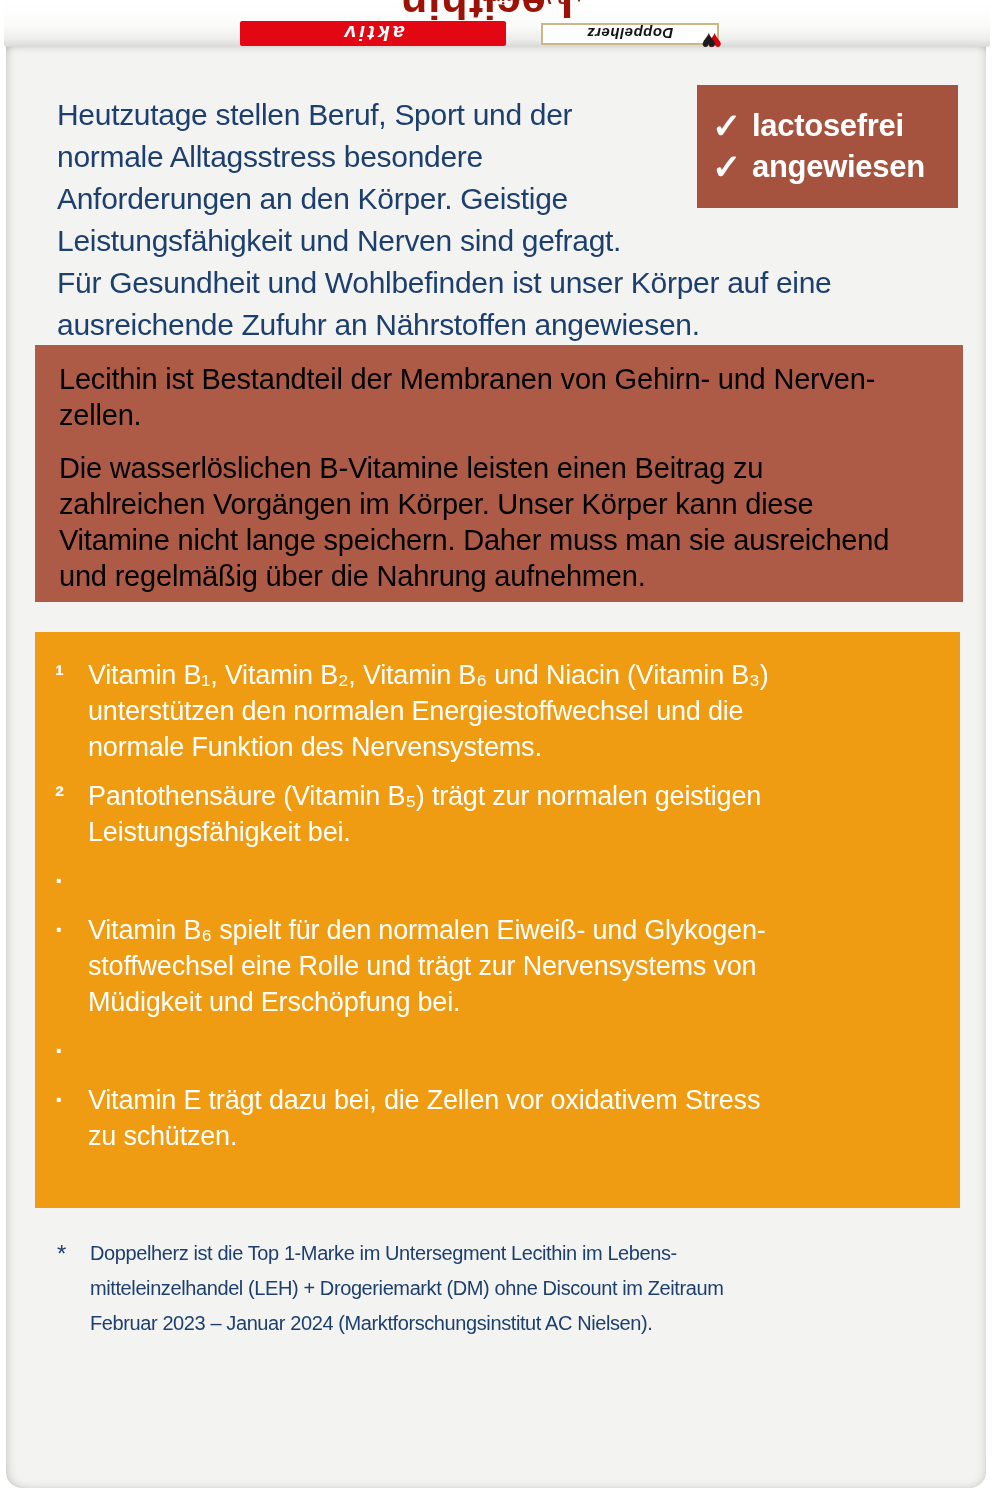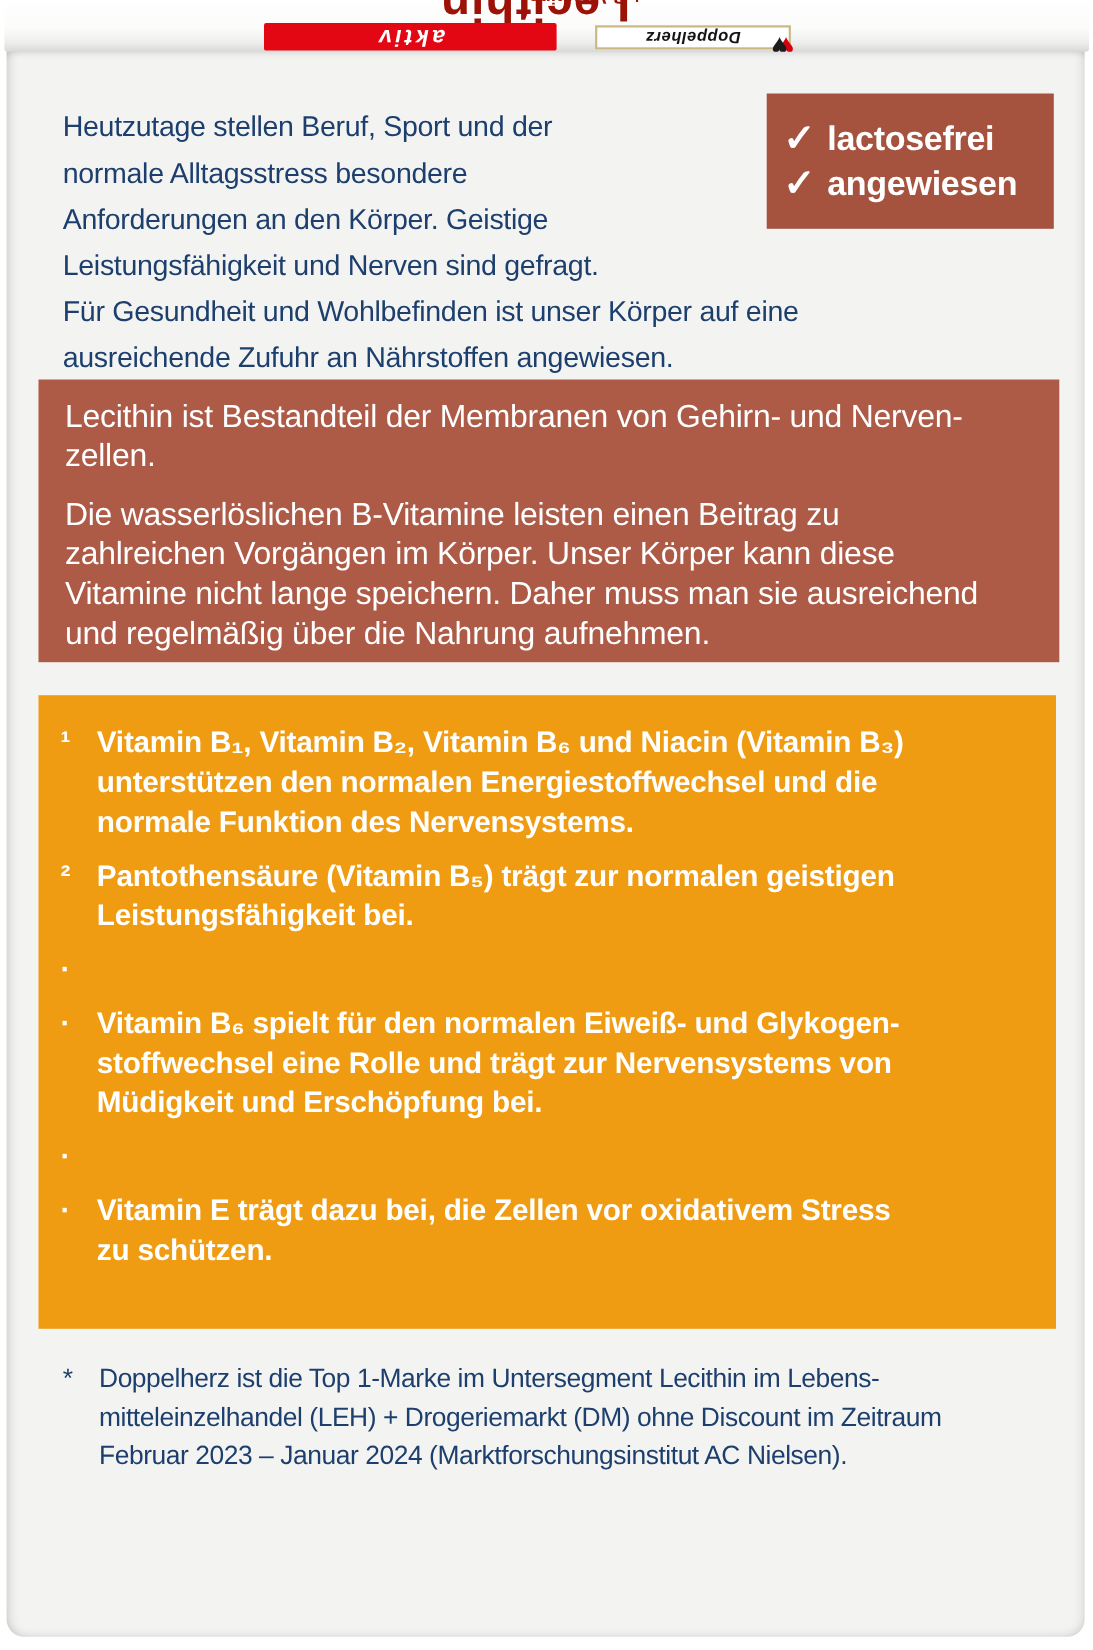--- a/index.html
+++ b/index.html
@@ -47,54 +47,54 @@
   .flap-hearts {
     position:absolute; left:578px; top:30px; width:140px; height:24px;
     transform:rotate(180deg); font-size:25px; line-height:24px;
   }
   .heart-red { color:#d5000e; }
   .heart-black { color:#1c1c1c; margin-left:-9px; }
 
   
   .intro {
     position:absolute; left:57px; top:94px; width:884px;
-    color:#1d3f6e; font-size:26px; line-height:42px;
+    color:#1d3f6e; font-size:30px; line-height:42px;
     letter-spacing:-0.3px; white-space:pre-line;
   }
 
   
   .freefrom {
     position:absolute; left:697px; top:85px; width:261px; height:123px; box-sizing:border-box;
     background:#a5533f; color:#ffffff; padding-left:15px;
     display:flex; flex-direction:column; justify-content:center; gap:5px;
   }
   .ff-row { display:flex; align-items:center; gap:11px; font-size:31px; font-weight:bold; letter-spacing:-0.3px; }
   .ff-check { font-size:35px; font-weight:bold; line-height:34px; }
 
   
   .lecbox {
     position:absolute; left:35px; top:345px; width:928px; height:257px; box-sizing:border-box;
-    background:#ad5a47; color:#ffffff; padding:16px 24px;
+    background:#ad5a47; color:#000000; padding:16px 24px;
   }
   .lecbox p { margin:0; font-size:29px; line-height:36px; letter-spacing:-0.2px; white-space:pre-line; }
   .lecbox p + p { margin-top:17px; }
 
   
   .claims {
     position:absolute; left:35px; top:632px; width:925px; height:576px; box-sizing:border-box;
     background:#f09c12; color:#ffffff; padding:25px 18px 0 20px;
   }
   .claim { display:flex; margin-bottom:13px; }
   .claim-marker { flex:0 0 33px; width:33px; font-size:27px; font-weight:bold; line-height:36px; }
-  .claim-text { font-size:27px; font-weight:bold; line-height:36px; letter-spacing:-0.2px; white-space:pre-line; }
+  .claim-text { font-size:27px; font-weight:normal; line-height:36px; letter-spacing:-0.2px; white-space:pre-line; }
 
   
   .footnote { position:absolute; left:57px; top:1236px; width:884px; color:#1d3f6e; display:flex; }
   .fn-marker { flex:0 0 33px; width:33px; font-size:24px; line-height:35px; }
-  .fn-text { font-size:24px; line-height:35px; letter-spacing:-0.4px; white-space:pre-line; }
+  .fn-text { font-size:20px; line-height:35px; letter-spacing:-0.4px; white-space:pre-line; }
 </style>
 </head>
 <body>
 
 <div class="package">
 
   <div class="panel"></div>
 
   <div class="flap">
     <div class="flap-wordmark">Lecithin</div>

